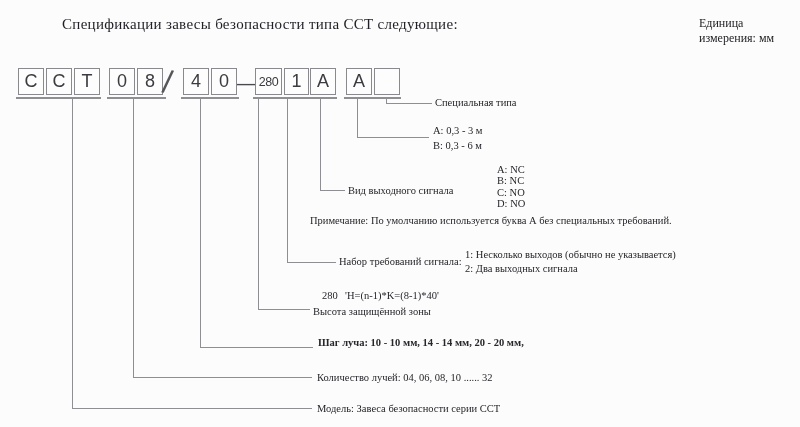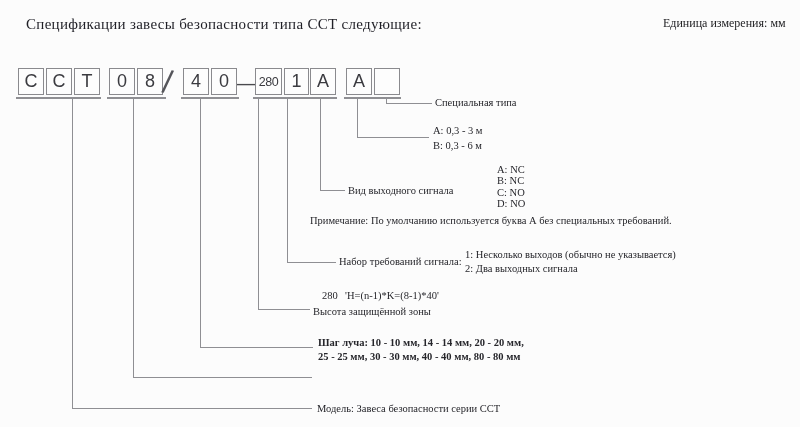--- a/index.html
+++ b/index.html
@@ -2,21 +2,21 @@
 <html><head>
 <meta charset="utf-8">
 <style>
   html, body { margin:0; padding:0; }
   body { background:#ffffff; }
   .page {
     position:relative; width:800px; height:427px; background:#fcfcfc;
     font-family:"Liberation Serif","DejaVu Serif",serif; color:#232326;
     overflow:hidden;
   }
-  .abs { position:absolute; }
+  .abs { position:absolute;margin-left:36px; }
   .title { left:26px; top:16px; font-size:15px; letter-spacing:0.3px; color:#1f1f26; }
   .unit  { left:663px; top:16px; font-size:12px; }
 
   .box {
     position:absolute; top:68px; height:27px; box-sizing:border-box;
     border:1.5px solid #8a8a8e; background:#fdfdfd;
     display:flex; align-items:center; justify-content:center;
     font-family:"Liberation Sans",sans-serif; font-size:18px; color:#3b3b40;
   }
   .box.small-digits { font-size:12.5px; letter-spacing:-0.5px; }
@@ -107,19 +107,19 @@
   <div class="lbl" style="left:339px;top:256px">Набор требований сигнала:</div>
   <div class="lbl" style="left:465px;top:249px">1: Несколько выходов (обычно не указывается)</div>
   <div class="lbl" style="left:465px;top:263px">2: Два выходных сигнала</div>
 
   <div class="lbl" style="left:322px;top:290px">280</div>
   <div class="lbl" style="left:345px;top:290px">'H=(n-1)*K=(8-1)*40'</div>
   <div class="lbl" style="left:313px;top:306px">Высота защищённой зоны</div>
 
   <div class="lbl two-line" style="left:318px;top:336px">
     <div>Шаг луча: 10 - 10 мм, 14 - 14 мм, 20 - 20 мм,</div>
-    <div>25 - 25 мм, 30 - 30 мм, 40 - 40 мм, 80 - 80 мм</div>
   </div>
 
+  <div class="lbl" style="left:317px;top:372px">Количество лучей: 04, 06, 08, 10 ...... 32</div>
 
   <div class="lbl" style="left:317px;top:403px">Модель: Завеса безопасности серии ССТ</div>
 
 </div>
 
 </body></html>

